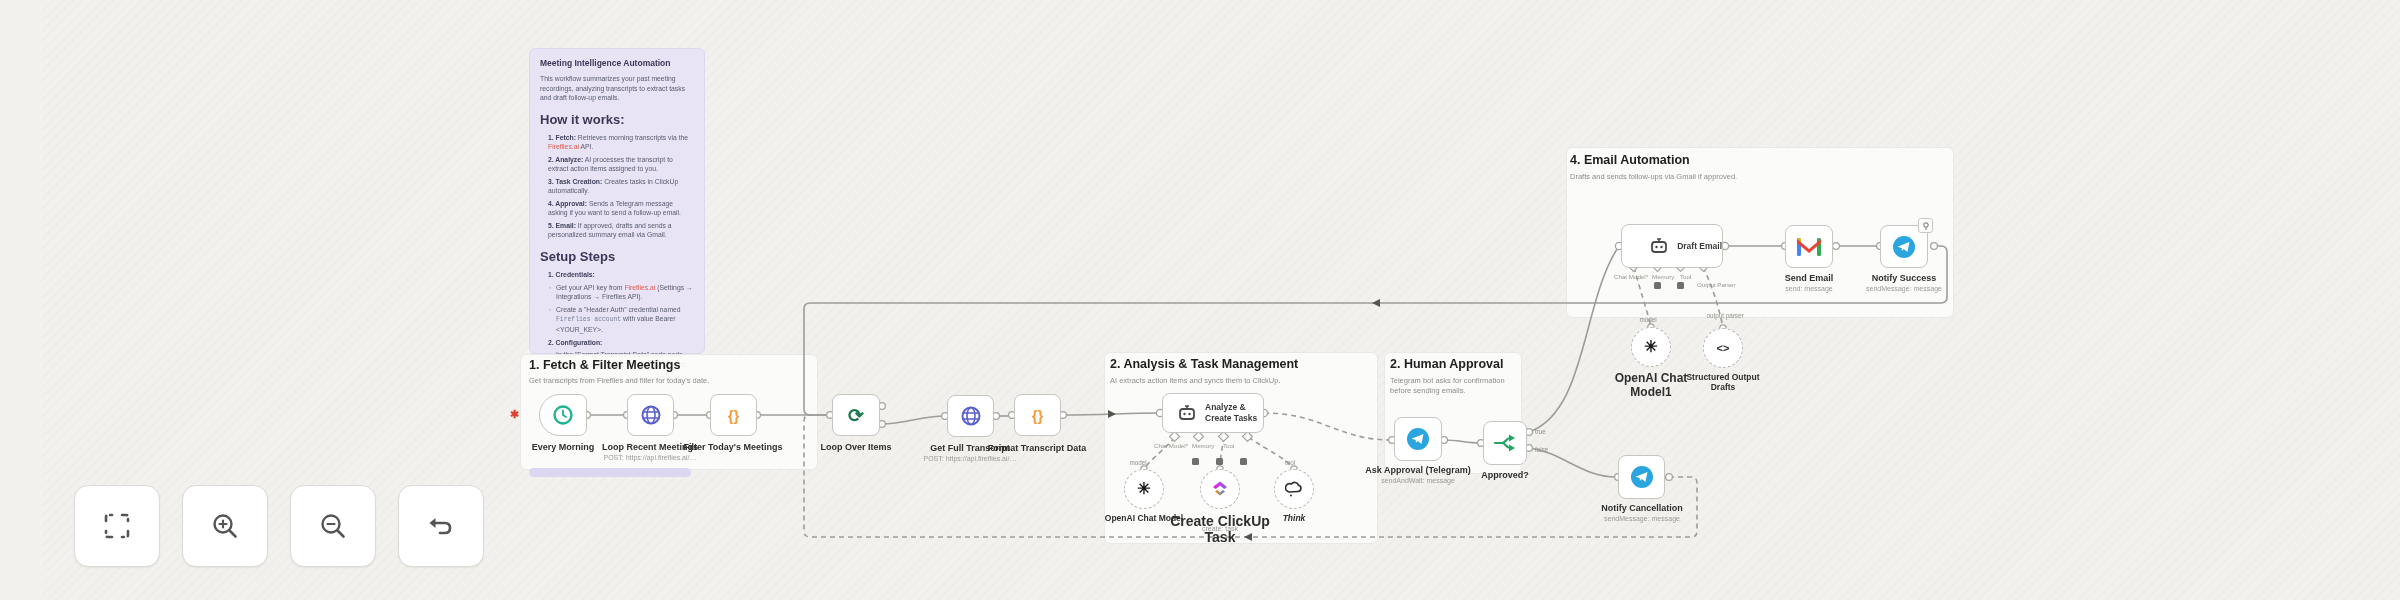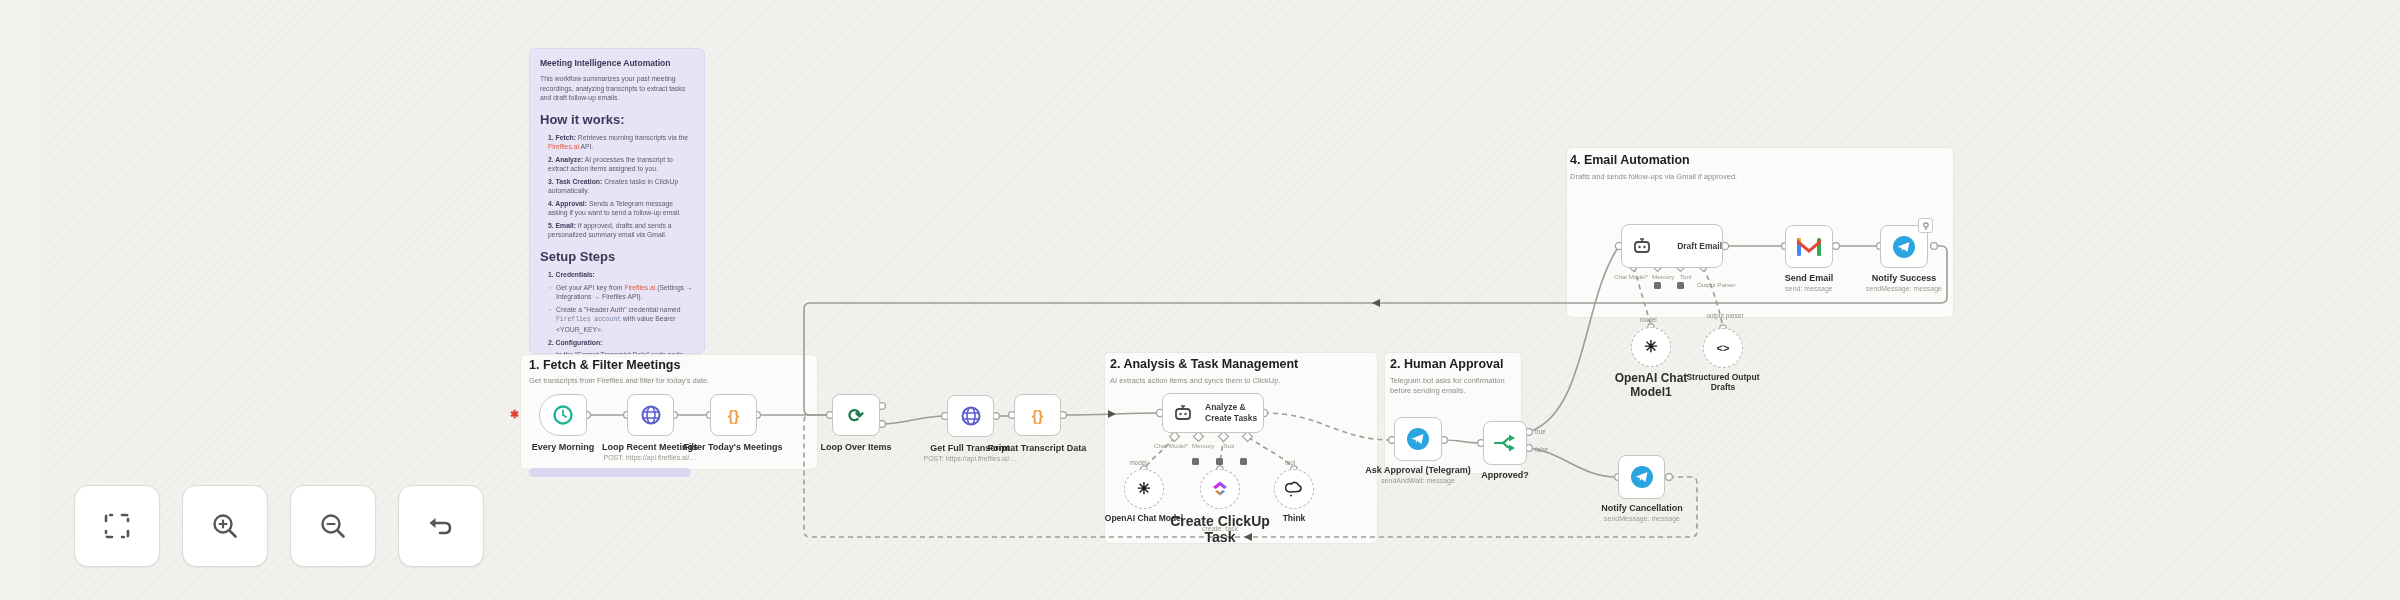--- a/index.html
+++ b/index.html
@@ -39,21 +39,21 @@
   .wire{fill:none;stroke:#9d9c97;stroke-width:1.6;}
   .wire.dashed{stroke-dasharray:5 4;}
   .dot{fill:#ffffff;stroke:#a6a5a0;stroke-width:1.3;}
   .diamond{fill:#ffffff;stroke:#a6a5a0;stroke-width:1.2;}
   .addsq{fill:#6f6f6d;}
   .arrow{fill:#55544f;}
   
   .node{position:absolute;z-index:3;background:#fff;border:1.6px solid #c6c5c0;border-radius:8px;
         display:flex;align-items:center;justify-content:center;box-sizing:border-box;}
   .node.trigger{border-radius:22px 8px 8px 22px;}
-  .node.agent{justify-content:space-between;padding-left:10px;gap:8px;}
+  .node.agent{justify-content:flex-end;padding-left:10px;gap:8px;}
   .agent-label{font-size:8.5px;font-weight:bold;color:#3a3a38;line-height:1.25;}
   .node-circle{position:absolute;z-index:3;background:#fff;border:1.4px dashed #b9b8b2;border-radius:50%;
         display:flex;align-items:center;justify-content:center;box-sizing:border-box;}
   .n-label{position:absolute;z-index:4;font-size:9px;font-weight:bold;color:#2e2e2c;text-align:center;}
   .n-sub{position:absolute;z-index:4;font-size:7px;color:#9b9a95;text-align:center;white-space:nowrap;}
   .micro{position:absolute;z-index:4;font-size:6.3px;color:#8f8e89;text-align:center;white-space:nowrap;}
   .port-cap{position:absolute;z-index:4;font-size:6.2px;color:#97968f;white-space:nowrap;}
   .glyph{font-weight:bold;line-height:1;}
   .badge{position:absolute;z-index:5;width:13px;height:13px;background:#fff;border:1px solid #c9c8c3;
          border-radius:3px;display:flex;align-items:center;justify-content:center;}
@@ -268,21 +268,21 @@
   </div>
   <div class="n-label" style="left:1123px;top:513px;width:110px;font-size:14px;">Create ClickUp Task</div>
   <div class="n-sub" style="left:1123px;top:525px;width:110px;">create: task</div>
 
   <div class="node-circle" style="left:1232px;top:469px;width:40px;height:40px;">
     <svg width="18" height="18" viewBox="0 0 18 18">
       <path d="M5 12 a4.2 4.2 0 1 1 1.5 -8 a4 4 0 0 1 7 1.2 a3.2 3.2 0 0 1 -0.6 6.3 Z" fill="none" stroke="#2c2c2a" stroke-width="1.6" stroke-linejoin="round"></path>
       <circle cx="6" cy="15.5" r="1" fill="#2c2c2a"></circle>
     </svg>
   </div>
-  <div class="n-label" style="left:1197px;top:513px;width:110px;font-size:8.5px;">Think</div>
+  <div class="n-label" style="left:1197px;top:513px;width:110px;font-size:8.5px;font-style:italic;">Think</div>
 
   <div class="node" style="left:1352px;top:417px;width:48px;height:44px;">
     <svg width="24" height="24" viewBox="0 0 24 24">
       <circle cx="12" cy="12" r="11" fill="#2aa5e0"></circle>
       <path d="M5.5 11.8 L17.5 7 L15.4 17 L11.8 13.9 L9.9 15.7 L9.7 12.9 Z" fill="#ffffff"></path>
     </svg>
   </div>
   <div class="n-label" style="left:1316px;top:465px;width:120px;">Ask Approval (Telegram)</div>
   <div class="n-sub" style="left:1316px;top:477px;width:120px;">sendAndWait: message</div>
 

